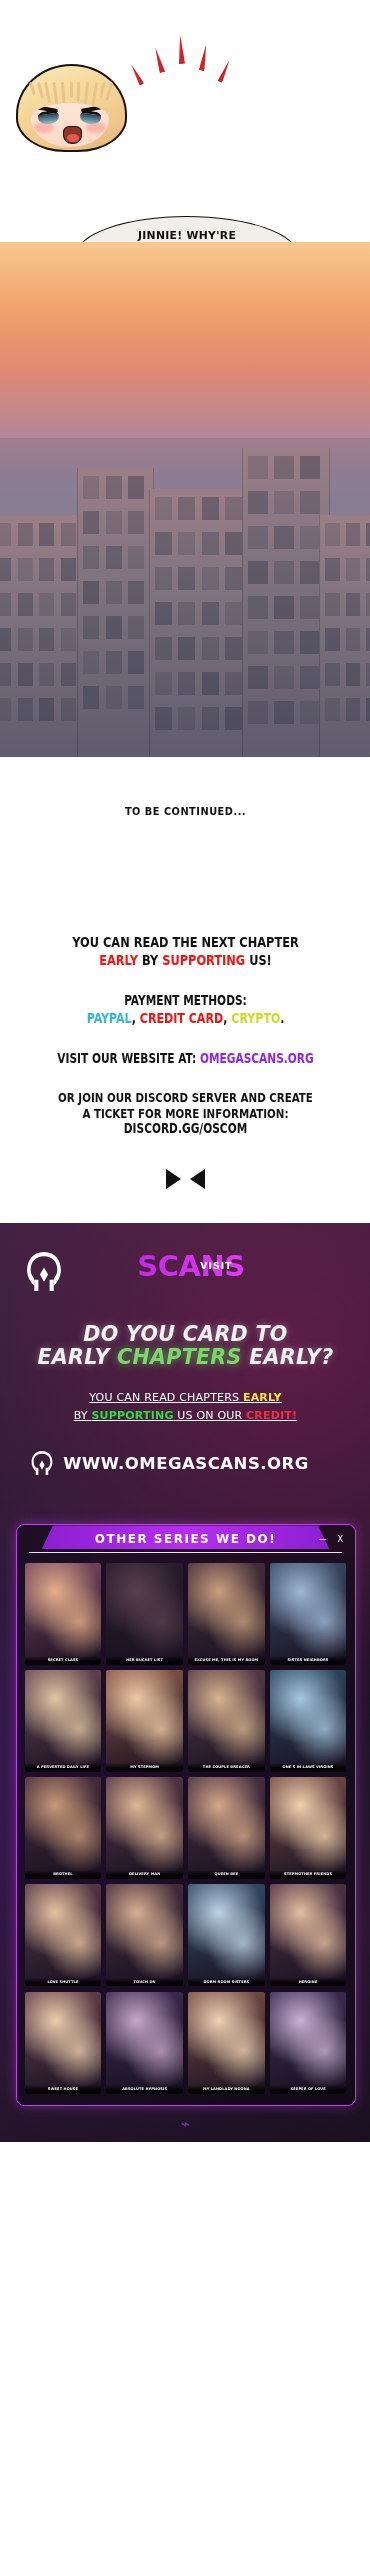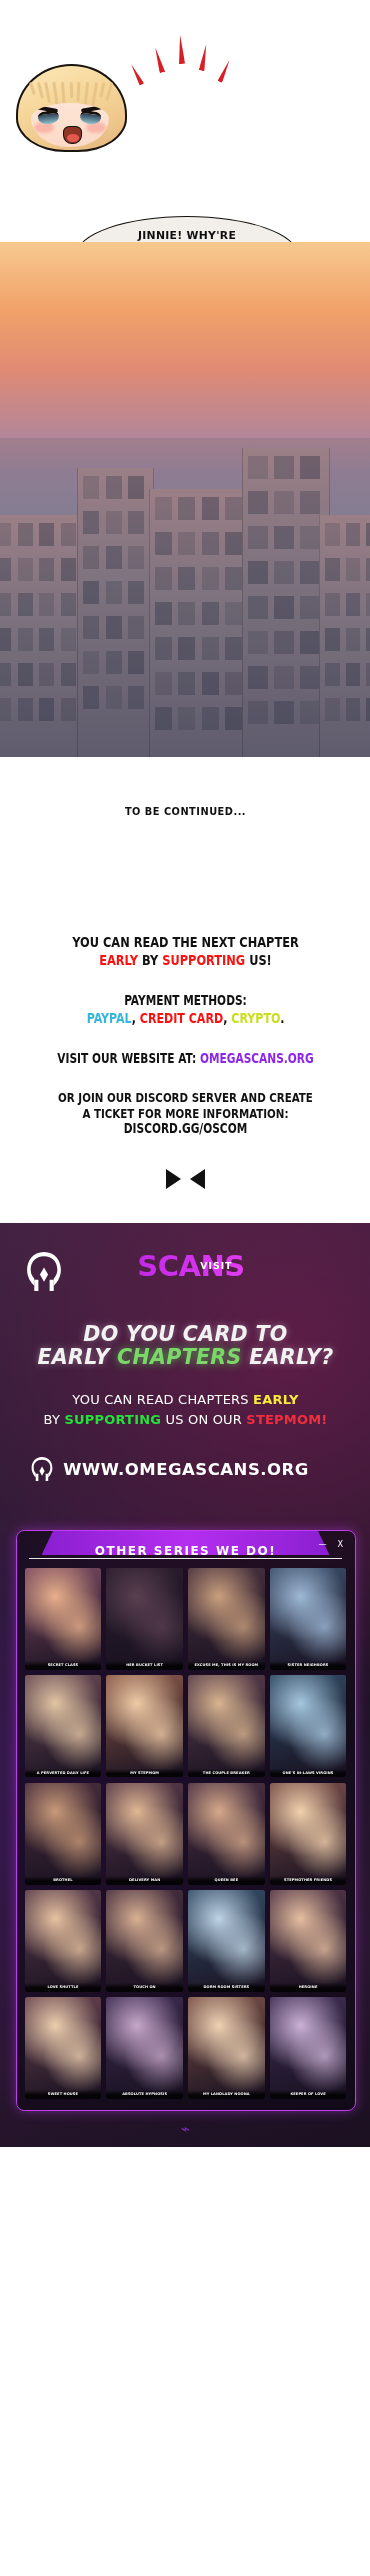--- a/index.html
+++ b/index.html
@@ -142,34 +142,34 @@
      margin-left:64px; display:block; margin-top:-10.3px; }
   .os-nsfw { position:absolute; left:127px; top:-2.1px; color:#fff; font-size:9.3px;
      letter-spacing:1px; font-weight:700; }
 
   .hook { text-align:center; padding:29px 0 0; }
   .hook .h1 { font-family:"DejaVu Sans", sans-serif; font-style:italic; font-weight:700;
       font-size:20.6px; color:#f2f2f2; letter-spacing:0.3px; line-height:1.12;
       text-shadow:0 0 7.2px rgba(255,255,255,.35); }
   .hook .h1 .green { color:#7dd66a; text-shadow:0 0 8.2px rgba(90,220,90,.75); }
   .hook .h2 { margin-top:21.6px; font-family:"DejaVu Sans", sans-serif; font-weight:400;
-      font-size:13px; color:#fff; line-height:1.35; letter-spacing:0.2px; }
+      font-size:11px; color:#fff; line-height:1.35; letter-spacing:0.2px;text-decoration:underline; }
   .hook .h2 b { font-weight:700; }
   .y { color:#f6e83c; } .g { color:#25e03c; } .r { color:#ef2f3e; }
 
   .www { display:flex; align-items:center; gap:9.3px; padding:27px 0 0 30px; }
   .www .mark { width:24px; height:27px; }
   .www .txt { font-family:"DejaVu Sans", sans-serif; font-weight:700; font-size:16.5px;
       color:#fff; letter-spacing:0.5px; }
 
   
   .win-card { margin:47px 15.5px 0; border:1px solid #c13df0; border-radius:8.2px;
       background:rgba(10,6,16,.55); box-shadow:0 0 11.3px rgba(190,60,240,.45);
       padding:0 0 9.3px; position:relative; }
-  .win-bar { position:relative; height:27px; display:flex; align-items:flex-end; justify-content:center; }
+  .win-bar { position:relative; height:27px; display:flex; align-items:center; justify-content:center; }
   .win-bar .ribbon { position:absolute; left:25px; right:25px; top:0; height:24px;
       background:linear-gradient(90deg,#8a1fd0 0%,#b52ef0 50%,#8a1fd0 100%);
       clip-path:polygon(4% 0,96% 0,100% 100%,0% 100%); }
   .win-title { position:relative; z-index:3; font-family:"DejaVu Sans", sans-serif;
       font-weight:700; font-size:12px; color:#fff; letter-spacing:1.5px; }
   .win-ctrls { position:absolute; right:7.2px; top:8.2px; z-index:4; color:#fff;
       font-family:"DejaVu Sans", sans-serif; font-size:8.2px; letter-spacing:4.1px; }
   .win-line { position:absolute; left:12.4px; right:12.4px; top:27px; height:1px; background:#fff; opacity:.9; }
 
   .grid { display:grid; grid-template-columns:repeat(4,1fr); gap:5.2px; padding:10.3px 8.2px 2.1px; }
@@ -420,21 +420,21 @@
 
       <div class="hook">
         <div class="h1">DO YOU CARD TO</div>
         <div class="h1">
           <span>EARLY </span><span class="green">CHAPTERS</span><span> EARLY?</span>
         </div>
         <div class="h2">
           <span>YOU CAN READ CHAPTERS </span><b class="y">EARLY</b>
         </div>
         <div class="h2" style="margin-top:3.1px">
-          <span>BY </span><b class="g">SUPPORTING</b><span> US ON OUR </span><b class="r">STEPMOM</b><b class="r">!</b>
+          <span>BY </span><b class="g">SUPPORTING</b><span> US ON OUR </span><b class="r">CREDIT</b><b class="r">!</b>
         </div>
       </div>
 
       <div class="www">
         <svg class="mark" viewBox="0 0 46 52">
           <path d="M23 2 C10 2 3 12 3 23 C3 32 8 38 11 41 L11 33 C8 30 7 27 7 22 C7 13 13 7 23 7 C33 7 39 13 39 22 C39 27 38 30 35 33 L35 41 C38 38 43 32 43 23 C43 12 36 2 23 2 Z" fill="#fff"></path>
           <path d="M11 34 L16 34 L16 48 L11 48 Z M30 34 L35 34 L35 48 L30 48 Z" fill="#fff"></path>
           <path d="M23 20 L28 29 L23 38 L18 29 Z" fill="#fff"></path>
         </svg>
         <div class="txt">WWW.OMEGASCANS.ORG</div>

